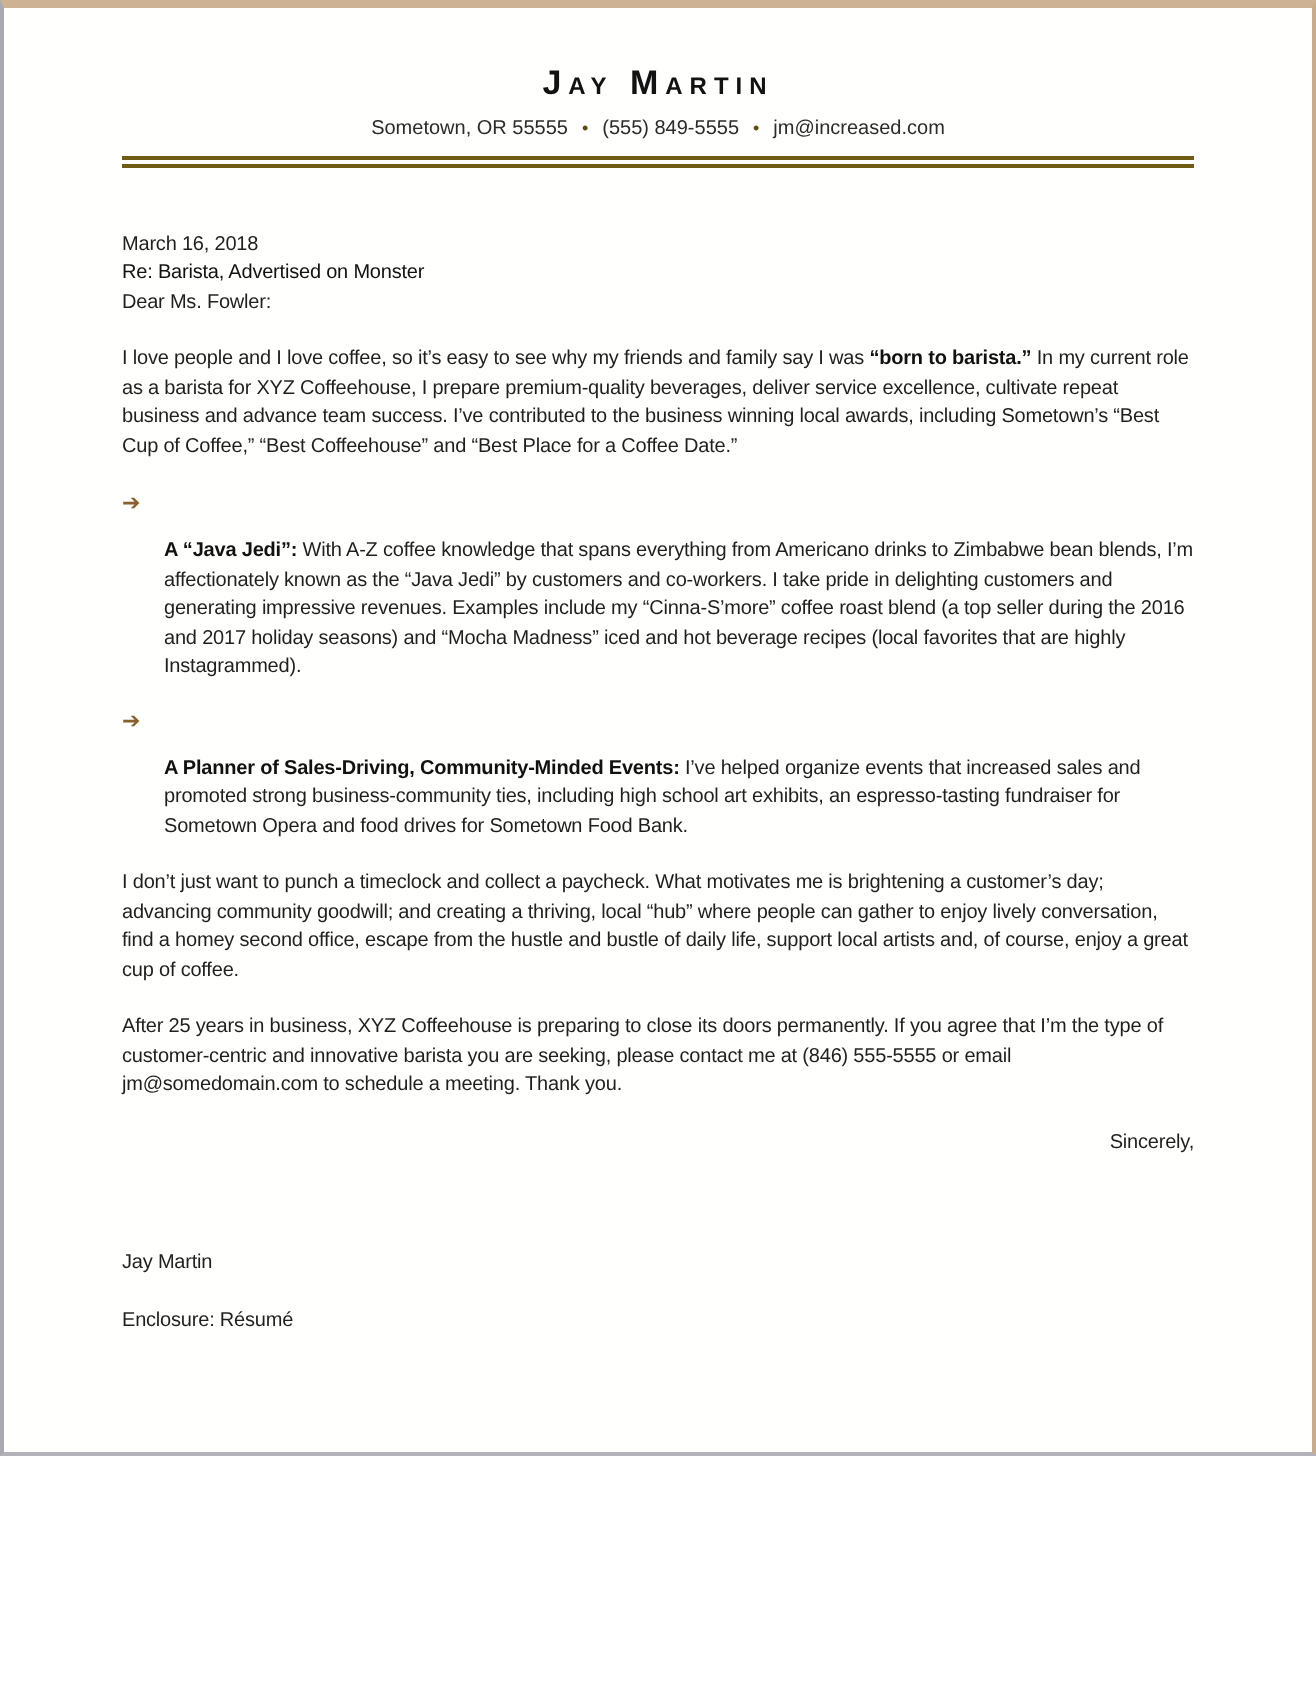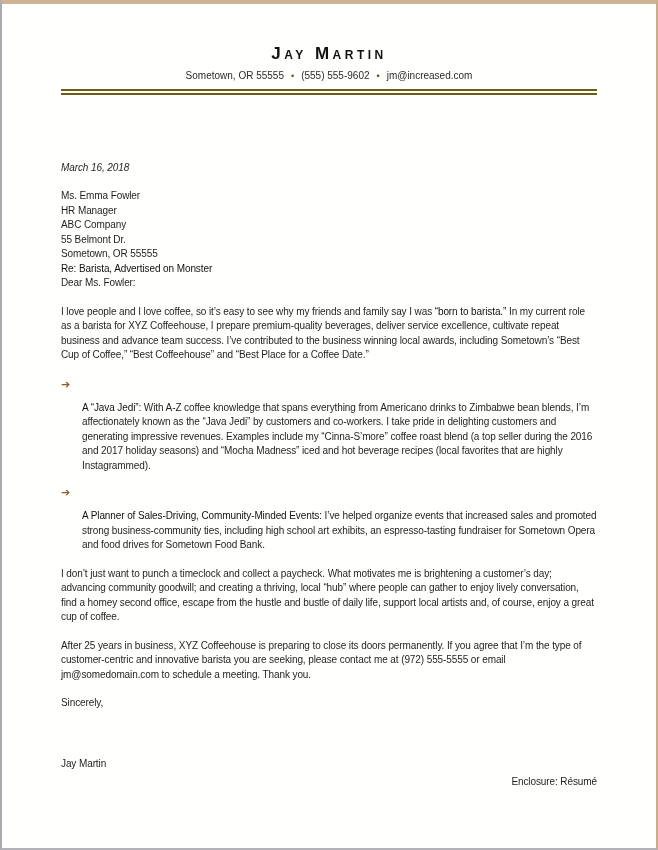--- a/index.html
+++ b/index.html
@@ -1,27 +1,27 @@
 <!DOCTYPE html>
 <html><head>
 <meta charset="utf-8">
 <style>
   html, body { margin: 0; padding: 0; background: #ffffff; }
 
   .page {
     position: relative;
     width: 658px;
-    height: 850px;
+    height: 728px;
     box-sizing: border-box;
     background: #fffffd;
     border-top: 4px solid #cdb394;
     border-right: 2px solid #c9ad88;
     border-bottom: 2px solid #b2b2b8;
     border-left: 2px solid #a9a9b0;
-    padding: 12px 59px;
+    padding: 0 59px;
     overflow: hidden;
     font-family: "Liberation Sans", "DejaVu Sans", sans-serif;
     font-size: 10px;
     letter-spacing: -0.1px;
     line-height: 14.5px;
     color: #1f1f1f;
   }
 
   .header { text-align: center; padding-top: 28px; }
 
@@ -37,66 +37,59 @@
   .contact { margin-top: 5px; font-size: 10px; color: #2b2b2b; letter-spacing: 0; }
   .contact .dot { color: #5d4e0e; margin: 0 7px; font-size: 9px; }
 
   .rule {
     margin-top: 5px;
     height: 2px;
     border-top: 2px solid #6e5c14;
     border-bottom: 2px solid #6e5c14;
   }
 
-  .date { margin-top: 66px; font-style: italic; }
+  .date { margin-top: 32px; }
   .recipient { margin-top: 14px; }
   .subject { font-weight: normal; color: #111; }
   .salutation { }
 
   .par { margin: 14px 0 0 0; }
 
-  b, .bold { font-weight: normal; color: #111; }
+  b, .bold { font-weight: bold; color: #111; }
 
   .bullets { margin-top: 14px; }
   .bullet-item { display: flex; margin-top: 12px; }
   .bullet-item.first { margin-top: 0; }
   .bullet-arrow {
     flex: 0 0 21px;
     color: #8a5f2a;
     font-size: 11px;
     line-height: 14.5px;
   }
   .bullet-body { flex: 1; margin-top: 24px; }
 
-  .valediction { margin-top: 14px; }
+  .valediction { margin-top: 14px; text-align: right; }
   .signature { margin-top: 46px; }
-  .enclosure { margin-top: 4px; text-align: right; }
+  .enclosure { margin-top: 14px; }
 </style>
 </head>
 <body>
 
 <div class="page">
 
   <div class="header">
     <div class="name">Jay Martin</div>
     <div class="contact">
-      <span>Sometown, OR 55555</span><span class="dot">•</span><span>(555) 555-9602</span><span class="dot">•</span><span>jm@increased.com</span>
+      <span>Sometown, OR 55555</span><span class="dot">•</span><span>(555) 849-5555</span><span class="dot">•</span><span>jm@increased.com</span>
     </div>
     <div class="rule"></div>
   </div>
 
   <div class="date">March 16, 2018</div>
 
-  <div class="recipient">
-    <div>Ms. Emma Fowler</div>
-    <div>HR Manager</div>
-    <div>ABC Company</div>
-    <div>55 Belmont Dr.</div>
-    <div>Sometown, OR 55555</div>
-  </div>
 
   <div class="subject">Re: Barista, Advertised on Monster</div>
 
   <div class="salutation">Dear Ms. Fowler:</div>
 
   <p class="par"><span>I love people and I love coffee, so it’s easy to see why my friends and family say I was </span><span class="bold">“born to barista.”</span><span> In my current role as a barista for XYZ Coffeehouse, I prepare premium-quality beverages, deliver service excellence, cultivate repeat business and advance team success. I’ve contributed to the business winning local awards, including Sometown’s “Best Cup of Coffee,” “Best Coffeehouse” and “Best Place for a Coffee Date.”</span></p>
 
 
   <div class="bullets">
     <div class="bullet-item first">
@@ -104,21 +97,21 @@
       <div class="bullet-body"><span class="bold">A “Java Jedi”:</span><span> With A-Z coffee knowledge that spans everything from Americano drinks to Zimbabwe bean blends, I’m affectionately known as the “Java Jedi” by customers and co-workers. I take pride in delighting customers and generating impressive revenues. Examples include my “Cinna-S’more” coffee roast blend (a top seller during the 2016 and 2017 holiday seasons) and “Mocha Madness” iced and hot beverage recipes (local favorites that are highly Instagrammed).</span></div>
     </div>
     <div class="bullet-item">
       <span class="bullet-arrow">➔</span>
       <div class="bullet-body"><span class="bold">A Planner of Sales-Driving, Community-Minded Events:</span><span> I’ve helped organize events that increased sales and promoted strong business-community ties, including high school art exhibits, an espresso-tasting fundraiser for Sometown Opera and food drives for Sometown Food Bank.</span></div>
     </div>
   </div>
 
   <p class="par">I don’t just want to punch a timeclock and collect a paycheck. What motivates me is brightening a customer’s day; advancing community goodwill; and creating a thriving, local “hub” where people can gather to enjoy lively conversation, find a homey second office, escape from the hustle and bustle of daily life, support local artists and, of course, enjoy a great cup of coffee.</p>
 
-  <p class="par">After 25 years in business, XYZ Coffeehouse is preparing to close its doors permanently. If you agree that I’m the type of customer-centric and innovative barista you are seeking, please contact me at (972) 555-5555 or email jm@somedomain.com to schedule a meeting. Thank you.</p>
+  <p class="par">After 25 years in business, XYZ Coffeehouse is preparing to close its doors permanently. If you agree that I’m the type of customer-centric and innovative barista you are seeking, please contact me at (846) 555-5555 or email jm@somedomain.com to schedule a meeting. Thank you.</p>
 
   <div class="valediction">Sincerely,</div>
 
   <div class="signature">Jay Martin</div>
 
   <div class="enclosure">Enclosure: Résumé</div>
 
 </div>
 
 </body></html>

